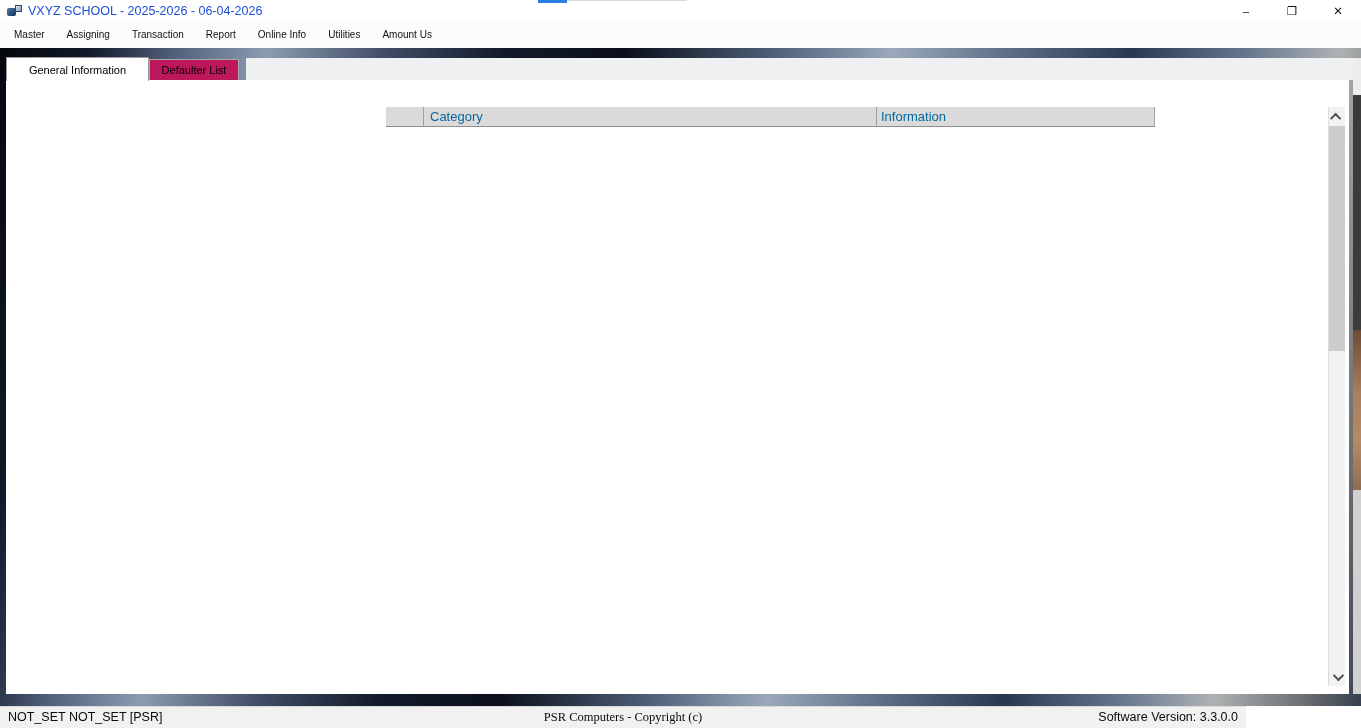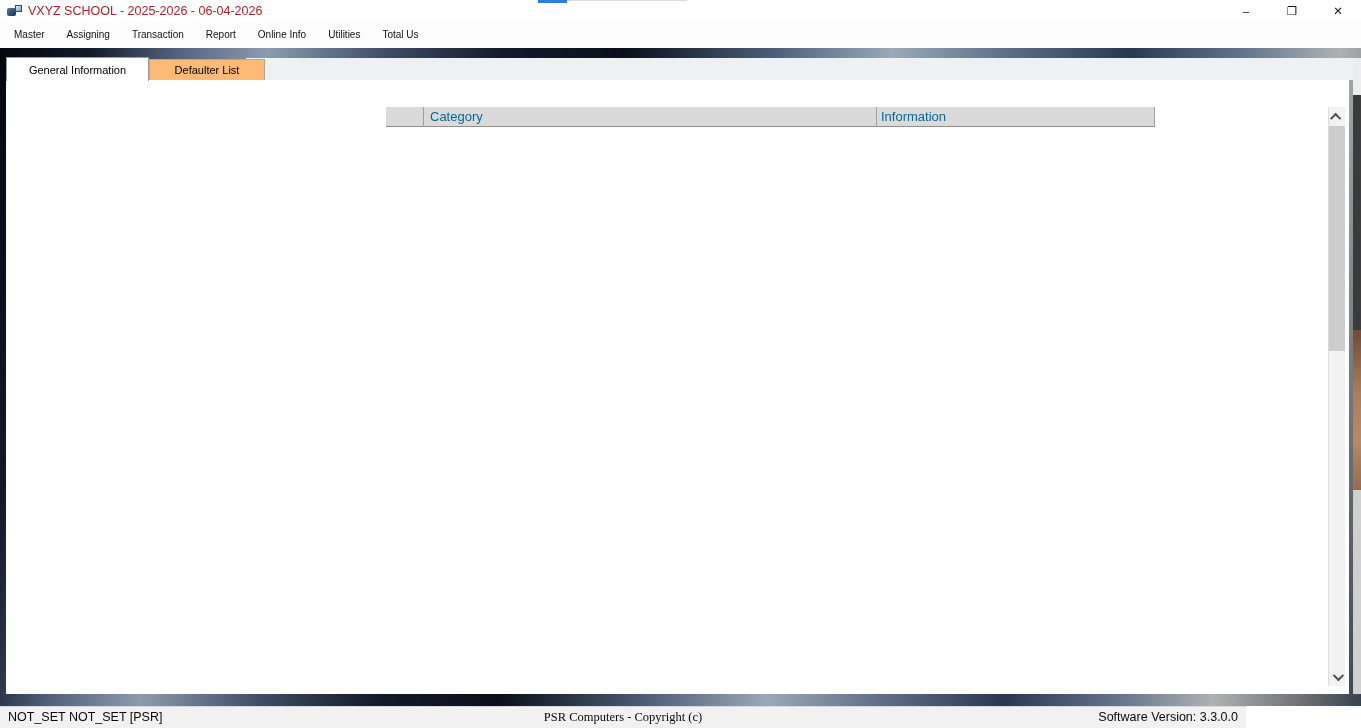--- a/index.html
+++ b/index.html
@@ -6,21 +6,21 @@
   .screen{position:relative;width:1361px;height:728px;overflow:hidden;background:#fff;
           font-family:"Liberation Sans",sans-serif;-webkit-font-smoothing:antialiased;}
 
   
   .titlebar{position:absolute;left:0;top:0;width:1361px;height:22px;background:#ffffff;}
   .app-icon{position:absolute;left:7px;top:5px;width:15px;height:12px;}
   .app-icon .i1{position:absolute;left:0;top:3px;width:9px;height:8px;
                 background:linear-gradient(135deg,#4a7ab2,#16324f);border-radius:2px;}
   .app-icon .i2{position:absolute;right:0;top:0;width:7px;height:7px;box-sizing:border-box;
                 background:linear-gradient(135deg,#dfe9f4,#7d9cbd);border:1px solid #2c4a6b;}
-  .window-title{position:absolute;left:28px;top:4px;font-size:12.5px;color:#b91c1c;}
+  .window-title{position:absolute;left:28px;top:4px;font-size:12.5px;color:#1d4ed8;}
   .top-sliver{position:absolute;left:538px;top:0;width:29px;height:3px;background:#2a7de1;}
   .top-hairline{position:absolute;left:567px;top:0;width:120px;height:1px;background:#d9d9d9;}
   .win-controls{position:absolute;right:0;top:0;height:22px;display:flex;}
   .win-btn{width:46px;height:22px;display:flex;align-items:center;justify-content:center;
            font-size:11.5px;color:#111;cursor:default;}
 
   
   .menubar{position:absolute;left:0;top:22px;width:1361px;height:26px;background:#fcfcfc;
            display:flex;align-items:center;padding-left:3px;box-sizing:border-box;}
   .menu-item{padding:0 11px;font-size:10px;color:#111;height:22px;line-height:22px;}
@@ -30,21 +30,21 @@
     background:linear-gradient(101deg,#05070c 0%,#11192a 6%,#53637e 12%,#8c9bb0 18%,
       #3f4c64 26%,#121a2a 34%,#0a0f1a 42%,#4e5e78 52%,#9aa8ba 60%,#5d6c84 68%,
       #2a3750 76%,#68788f 84%,#aeb2b3 90%,#6d6f72 96%,#35404f 100%);}
 
   
   .tabstrip-filler{position:absolute;left:246px;top:58px;width:1109px;height:22px;background:#eef0f1;}
   .tab{position:absolute;box-sizing:border-box;font-size:11px;color:#000;
        display:flex;align-items:center;justify-content:center;}
   .tab-active{left:6px;top:57px;width:143px;height:24px;background:#fff;
               border:1px solid #9a9a9a;border-bottom:none;z-index:3;}
-  .tab-inactive{left:149px;top:59px;width:116px;height:21px;background:#fdba74;
+  .tab-inactive{left:149px;top:59px;width:90px;height:21px;background:#be185d;
                 border:1px solid #a9a9a9;border-bottom:none;z-index:2;}
   .tabpage{position:absolute;left:6px;top:80px;width:1343px;height:614px;background:#ffffff;z-index:1;}
 
   
   .left-panel{position:absolute;left:10px;top:84px;width:364px;height:606px;
               background:#d7e4f3;border:1px solid #c2cfdf;box-sizing:border-box;text-align:center;}
   .logo-wrap{margin-top:10px;position:relative;display:inline-block;line-height:1;}
   .logo-fee{font-size:57px;font-weight:bold;letter-spacing:-2px;color:#38a6e4;}
   .logo-soft{font-size:57px;font-weight:bold;letter-spacing:-2px;color:#4a8fd4;}
   .logo-glyph{position:absolute;right:-24px;top:-12px;font-size:29px;color:#7c1c2e;
@@ -129,21 +129,21 @@
     </div>
   </div>
 
   <div class="menubar">
       <span class="menu-item">Master</span>
       <span class="menu-item">Assigning</span>
       <span class="menu-item">Transaction</span>
       <span class="menu-item">Report</span>
       <span class="menu-item">Online Info</span>
       <span class="menu-item">Utilities</span>
-      <span class="menu-item">Total Us</span>
+      <span class="menu-item">Amount Us</span>
     </div>
 
   <div class="tabstrip-filler"></div>
   <div class="tab tab-active">General Information</div>
   <div class="tab tab-inactive">Defaulter List</div>
   <div class="tabpage"></div>
 
   <div class="left-panel">
     <div class="logo-wrap">
       <span class="logo-fee">fee</span><span class="logo-soft">soft</span>

